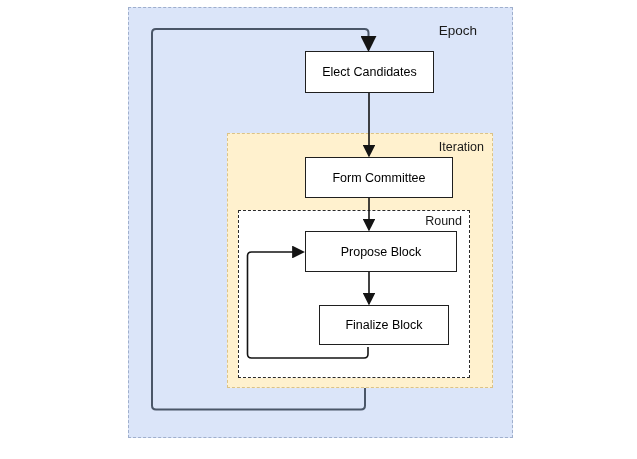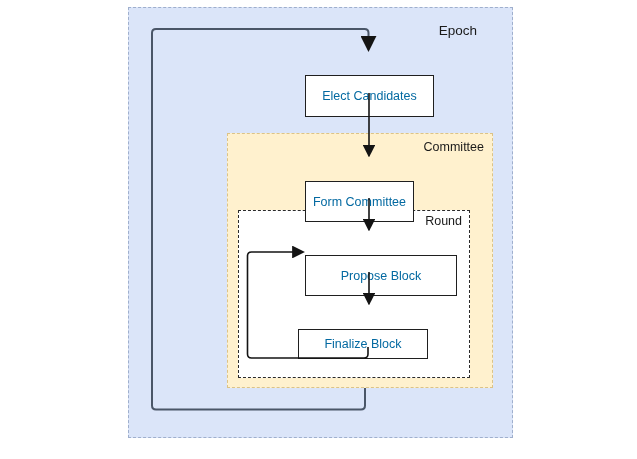--- a/index.html
+++ b/index.html
@@ -49,29 +49,28 @@
   .round .container-label { top: 3px; right: 7px; font-size: 12.5px; }
   .node {
     position: absolute;
     box-sizing: border-box;
     background: var(--node-fill, #ffffff);
     border: 1.5px solid var(--node-border, #1f1f1f);
     display: flex;
     align-items: center;
     justify-content: center;
     font-size: 12.5px;
-    color: #0369a1;
+    color: #000000;
     z-index: 4;
     text-align: right;
-    margin-top: 24px;
   }
   .node-elect    { left: 305px; top: 51px;  width: 129px; height: 42px; }
-  .node-form     { left: 305px; top: 157px; width: 109px; height: 41px; }
+  .node-form     { left: 305px; top: 157px; width: 148px; height: 41px; }
   .node-propose  { left: 305px; top: 231px; width: 152px; height: 41px; }
-  .node-finalize { left: 298px; top: 305px; width: 130px; height: 30px; }
+  .node-finalize { left: 319px; top: 305px; width: 130px; height: 40px; }
   svg.edge-layer {
     position: absolute;
     left: 0; top: 0;
     width: 637px; height: 459px;
     z-index: 5;
     pointer-events: none;
   }
   .edge {
     fill: none;
     stroke: var(--arrow, #141414);
@@ -86,21 +85,21 @@
 </head>
 <body>
 
 <div class="canvas">
 
   <div class="container epoch">
     <span class="container-label">Epoch</span>
   </div>
 
   <div class="container iteration">
-    <span class="container-label">Committee</span>
+    <span class="container-label">Iteration</span>
   </div>
 
   <div class="container round">
     <span class="container-label">Round</span>
   </div>
 
   <div class="node node-elect">
     <span>Elect Candidates</span>
   </div>
 

